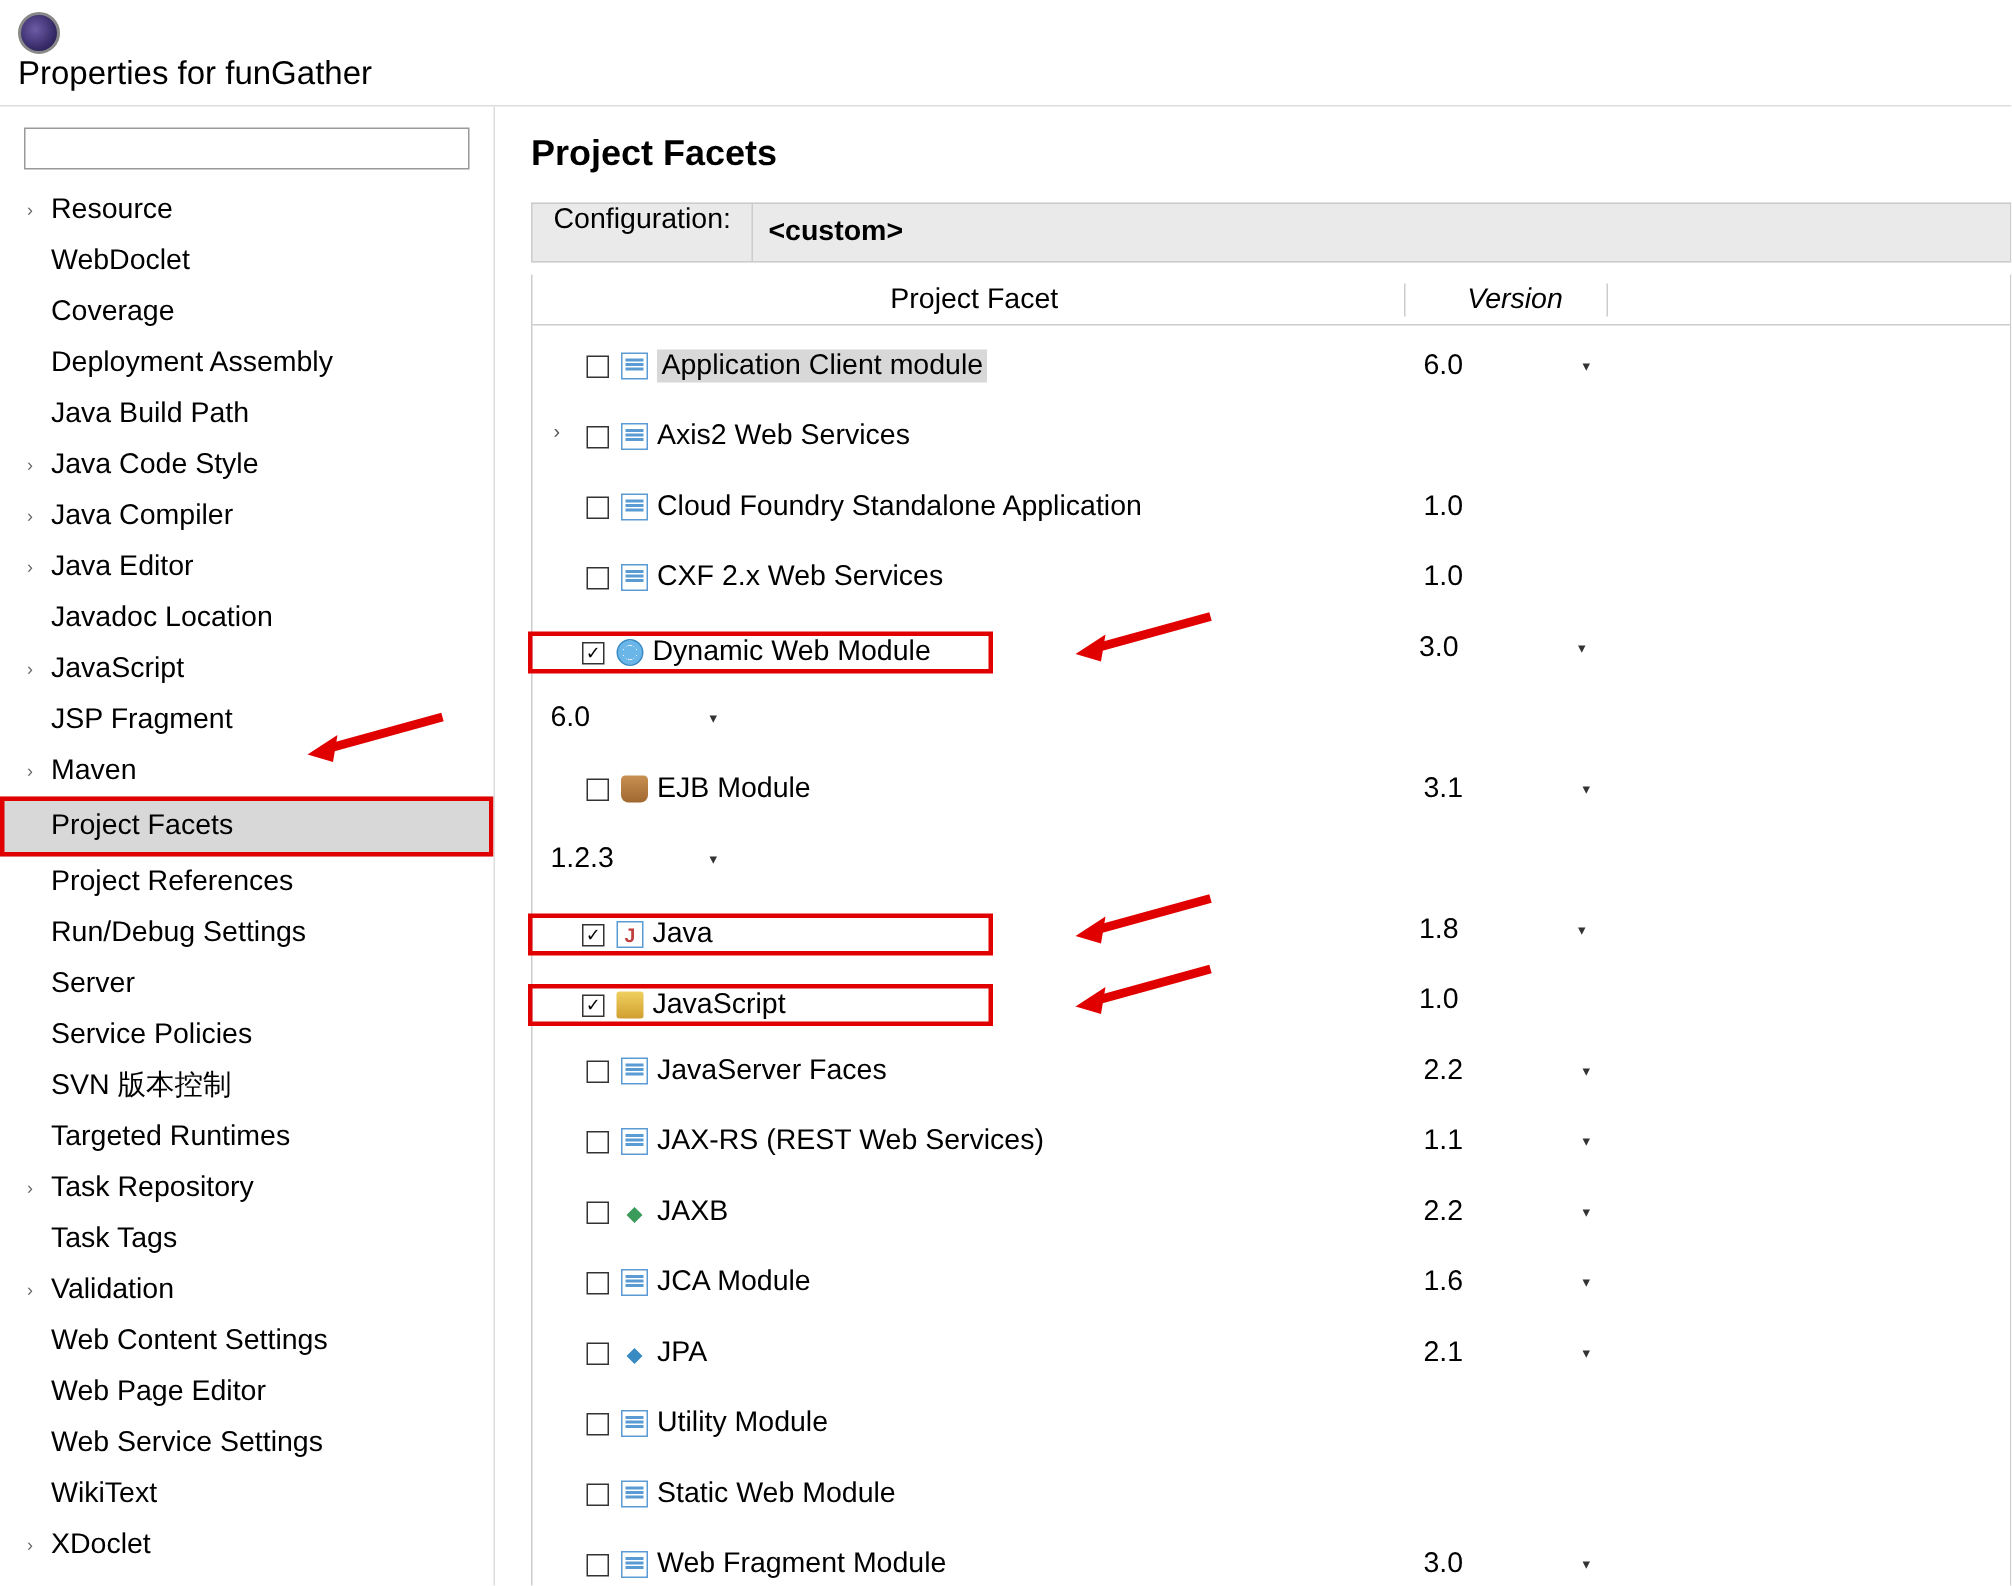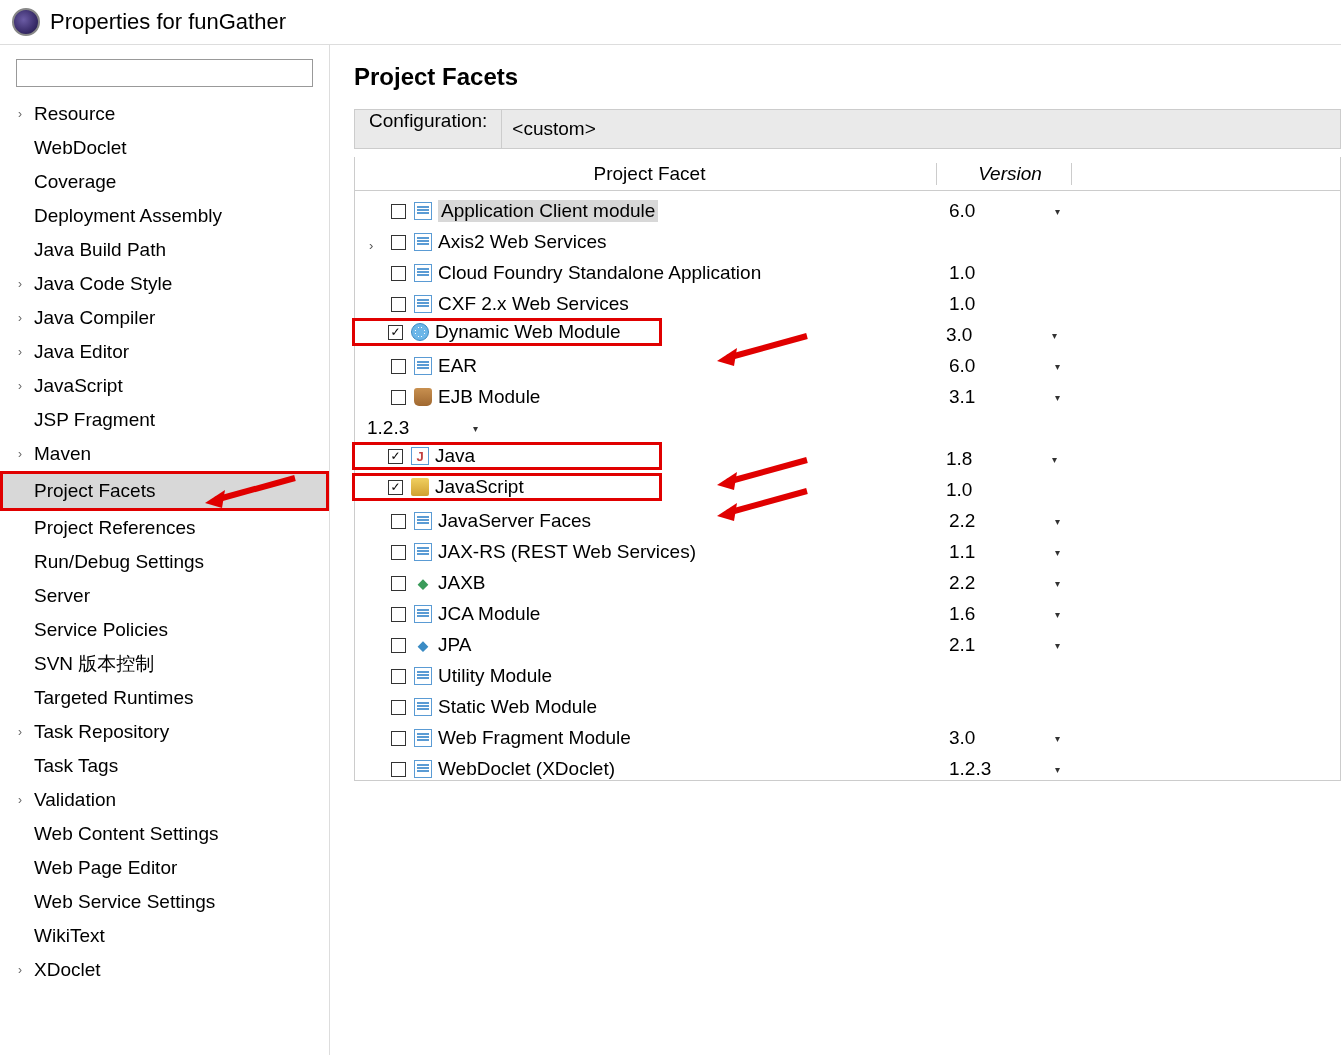--- a/index.html
+++ b/index.html
@@ -7,23 +7,23 @@
   font-family: "Segoe UI", Arial, sans-serif;
   font-size: 18px;
   color: #000;
   background: #fff;
   width: 1341px;
   height: 1057px;
   overflow: hidden;
 }
 .titlebar {
   display: flex;
-  align-items: center;
   padding: 8px 12px;
   font-size: 22px;
+  flex-direction: column;
 }
 .eclipse-icon {
   width: 28px; height: 28px;
   margin-right: 10px;
   background: radial-gradient(circle at 40% 40%, #6b5ca5 0%, #3a2d6b 60%, #1a1440 100%);
   border-radius: 50%;
   border: 2px solid #888;
   position: relative;
 }
 .layout {
@@ -90,41 +90,43 @@
 .config-select {
   flex: 1;
   height: 100%;
   background: #eaeaea;
   border: none;
   border-left: 1px solid #ccc;
   font-size: 19px;
   padding: 0 10px;
   display: flex;
   align-items: center;
+  font-weight: bold;
 }
 .facet-table {
   border: 1px solid #ccc;
   border-top: none;
 }
 .facet-header {
   display: flex;
   border-bottom: 1px solid #ccc;
   height: 34px;
   align-items: center;
   font-size: 19px;
   text-align: center;
 }
 .fh-name { width: 582px; padding-left: 8px; border-right: 1px solid #ccc; }
 .fh-version { width: 135px; padding-left: 12px; border-right: 1px solid #ccc; font-style: italic; }
 .facet-row {
   display: flex;
-  align-items: flex-end;
+  align-items: flex-start;
   height: 31px;
   font-size: 19px;
   position: relative;
+  margin-top: 16px;
 }
 .facet-name-cell {
   width: 582px;
   display: flex;
   align-items: center;
   padding-left: 36px;
 }
 .facet-row .expand {
   position: absolute;
   left: 14px;
@@ -228,20 +230,24 @@
         </div>
         <div class="tree-item">
           <span class="arrow">›</span>
           <span>Java Compiler</span>
         </div>
         <div class="tree-item">
           <span class="arrow">›</span>
           <span>Java Editor</span>
         </div>
         <div class="tree-item">
+          <span class="arrow"></span>
+          <span>Javadoc Location</span>
+        </div>
+        <div class="tree-item">
           <span class="arrow">›</span>
           <span>JavaScript</span>
         </div>
         <div class="tree-item">
           <span class="arrow"></span>
           <span>JSP Fragment</span>
         </div>
         <div class="tree-item">
           <span class="arrow">›</span>
           <span>Maven</span>
@@ -378,25 +384,20 @@
                   <path d="M95 2 L15 24" stroke="#e00000" stroke-width="6" fill="none"></path>
                   <path d="M5 27 L25 14 L22 32 Z" fill="#e00000"></path>
                 </svg></div>
             </div>
             <div class="facet-version-cell">
               <span>3.0</span>
               <span class="version-caret">▾</span>
             </div>
           </div>
           <div class="facet-row">
-            <div class="facet-name-cell">
-              <span class="facet-checkbox"></span>
-              <span class="facet-icon icon-doc"></span>
-              <span class="facet-label">EAR</span>
-            </div>
             <div class="facet-version-cell">
               <span>6.0</span>
               <span class="version-caret">▾</span>
             </div>
           </div>
           <div class="facet-row">
             <div class="facet-name-cell">
               <span class="facet-checkbox"></span>
               <span class="facet-icon icon-jar"></span>
               <span class="facet-label">EJB Module</span>

